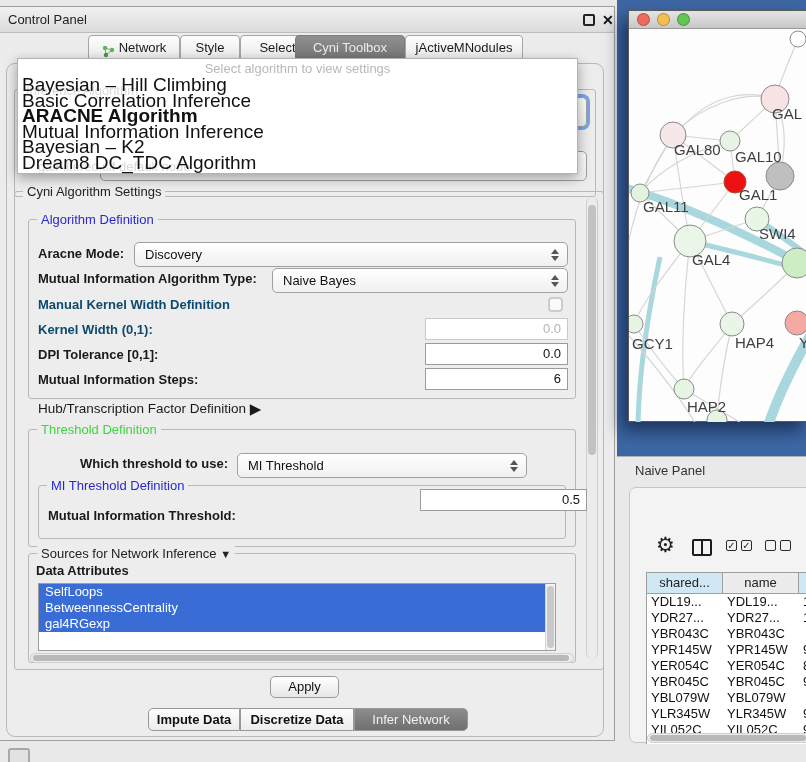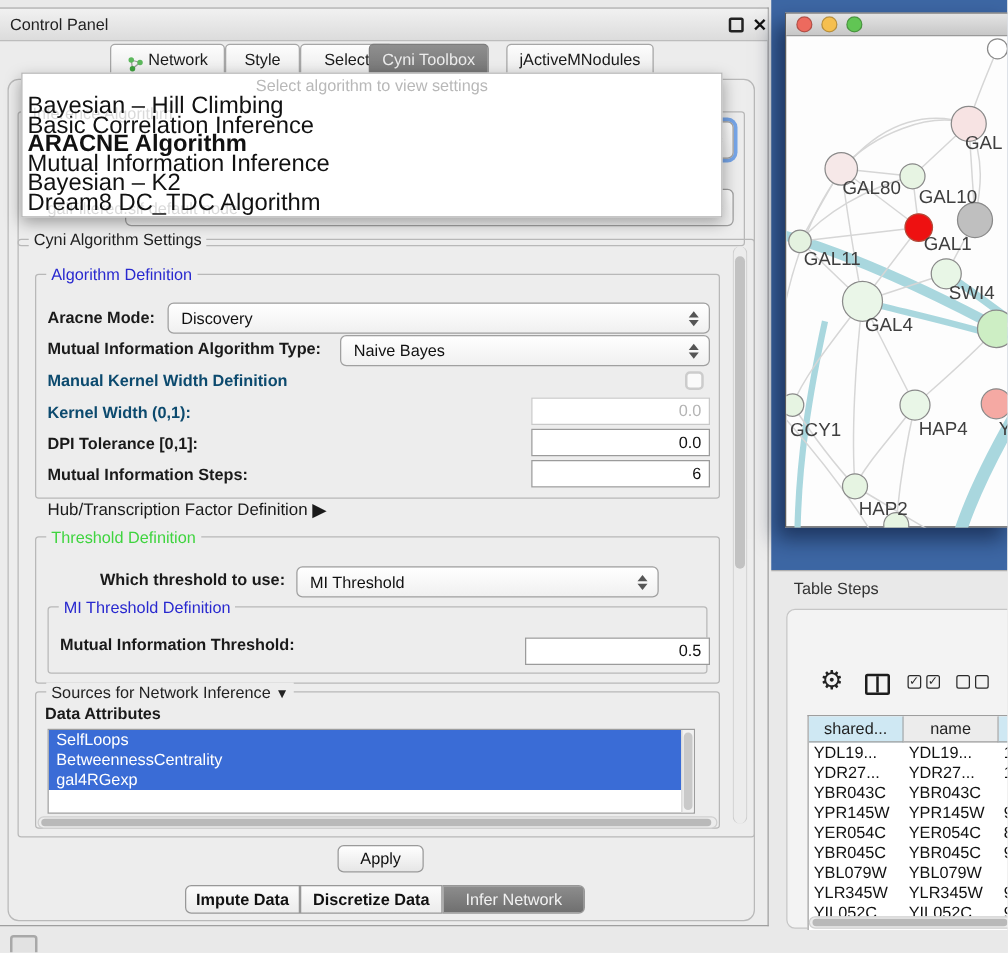--- a/index.html
+++ b/index.html
@@ -112,21 +112,21 @@
               <circle cx="4" cy="10" r="2.2" fill="#3f9f3f"></circle>
             </svg></span>
           <span>Network</span>
         </div>
         <div class="tab" style="left: 180px; width: 60px;">
           <span>Style</span>
         </div>
         <div class="tab" style="left: 240px; width: 75px;">
           <span>Select</span>
         </div>
-        <div class="tab selected" style="left: 295px; width: 96px;">
+        <div class="tab selected" style="left: 295px; width: 110px;">
           <span>Cyni Toolbox</span>
         </div>
         <div class="tab" style="left: 405px; width: 118px;">
           <span>jActiveMNodules</span>
         </div>
       </div>
     <div id="mainpanel"></div>
 
     <div class="group" style="left:14px;top:82px;width:582px;height:108px;"></div>
     <div class="combo focusring" style="left:300px;top:90px;width:287px;height:30px;">
@@ -204,21 +204,21 @@
       <span>MI Threshold</span>
       <span class="arrows">
           <span class="up"></span>
           <span class="down"></span>
         </span>
     </div>
     <div class="group" style="left:38px;top:478px;width:528px;height:54px;">
       <span class="gtitle blue">MI Threshold Definition</span>
     </div>
     <span class="lbl lblb" style="left:48px;top:501px;">Mutual Information Threshold:</span>
-    <div class="tfield" style="left:420px;top:503px;width:148px;height:22px;">0.5</div>
+    <div class="tfield" style="left:420px;top:482px;width:167px;height:22px;">0.5</div>
 
     <div class="group" style="left:28px;top:546px;width:548px;height:110px;">
       <span class="gtitle">
         <span>Sources for Network Inference</span>
         <span style="font-size:11px;color:#222;">▼</span>
       </span>
     </div>
     <span class="lbl lblb" style="left:36px;top:556px;">Data Attributes</span>
     <div id="attr-list">
       <div id="attr-items">
@@ -307,21 +307,21 @@
           <text x="63" y="236" font-size="15" fill="#3f3f3f" font-family="&quot;Liberation Sans&quot;,sans-serif">GAL4</text>
           <text x="3" y="320" font-size="15" fill="#3f3f3f" font-family="&quot;Liberation Sans&quot;,sans-serif">GCY1</text>
           <text x="106" y="319" font-size="15" fill="#3f3f3f" font-family="&quot;Liberation Sans&quot;,sans-serif">HAP4</text>
           <text x="170" y="319" font-size="15" fill="#3f3f3f" font-family="&quot;Liberation Sans&quot;,sans-serif">Y</text>
           <text x="58" y="383" font-size="15" fill="#3f3f3f" font-family="&quot;Liberation Sans&quot;,sans-serif">HAP2</text>
         </svg>
     </div>
   </div>
 
   <div id="table-panel">
-    <span id="tp-title">Table Steps</span>
+    <span id="tp-title">Naive Panel</span>
     <div id="tp-box">
       <span class="tb-ico" id="ico-gear">⚙</span>
       <span class="tb-ico" id="ico-cols"></span>
       <span class="cb-ico" style="left:96px;top:52px;">✓</span>
       <span class="cb-ico" style="left:111px;top:52px;">✓</span>
       <span class="cb-ico" style="left:135px;top:52px;"></span>
       <span class="cb-ico" style="left:150px;top:52px;"></span>
 
       <div id="tp-table">
         <div id="tbl-head">

